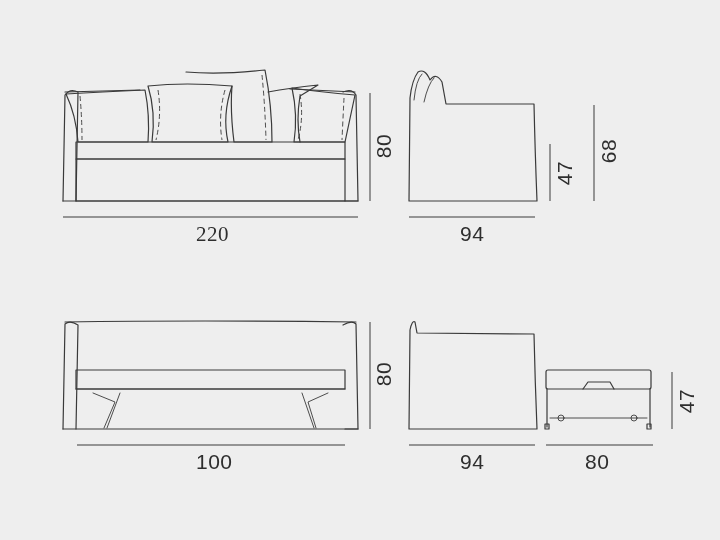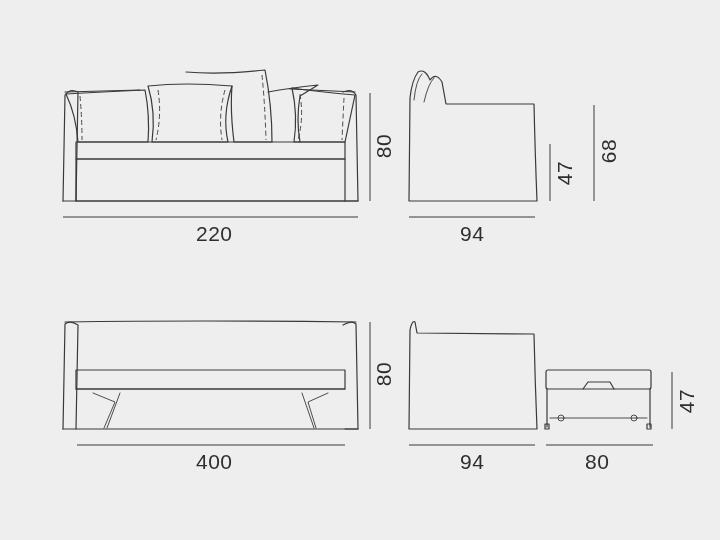--- a/index.html
+++ b/index.html
@@ -98,26 +98,26 @@
     <line class="thin" x1="550" y1="418" x2="647" y2="418"></line>
     <circle class="thin" cx="561" cy="418" r="3"></circle>
     <circle class="thin" cx="634" cy="418" r="3"></circle>
     <rect class="stroke" x="545" y="424" width="4" height="5"></rect>
     <rect class="stroke" x="647" y="424" width="4" height="5"></rect>
   </g>
   <line class="dim" x1="546" y1="445" x2="653" y2="445"></line>
   <line class="dim" x1="672" y1="372" x2="672" y2="429"></line>
 </svg>
 
-<div class="label" style="left:196px; top:222px;">220</div>
+<div class="label" style="left:196px; top:222px;font-family:Liberation Serif, serif;">220</div>
 <div class="label v" style="left:372px; top:134px;">80</div>
 
 <div class="label" style="left:460px; top:222px;">94</div>
 <div class="label v" style="left:553px; top:161px;">47</div>
 <div class="label v" style="left:597px; top:139px;">68</div>
 
-<div class="label" style="left:196px; top:450px;">400</div>
+<div class="label" style="left:196px; top:450px;">100</div>
 <div class="label v" style="left:372px; top:362px;">80</div>
 
 <div class="label" style="left:460px; top:450px;">94</div>
 
 <div class="label" style="left:585px; top:450px;">80</div>
 <div class="label v" style="left:675px; top:389px;">47</div>
 
 </body></html>

